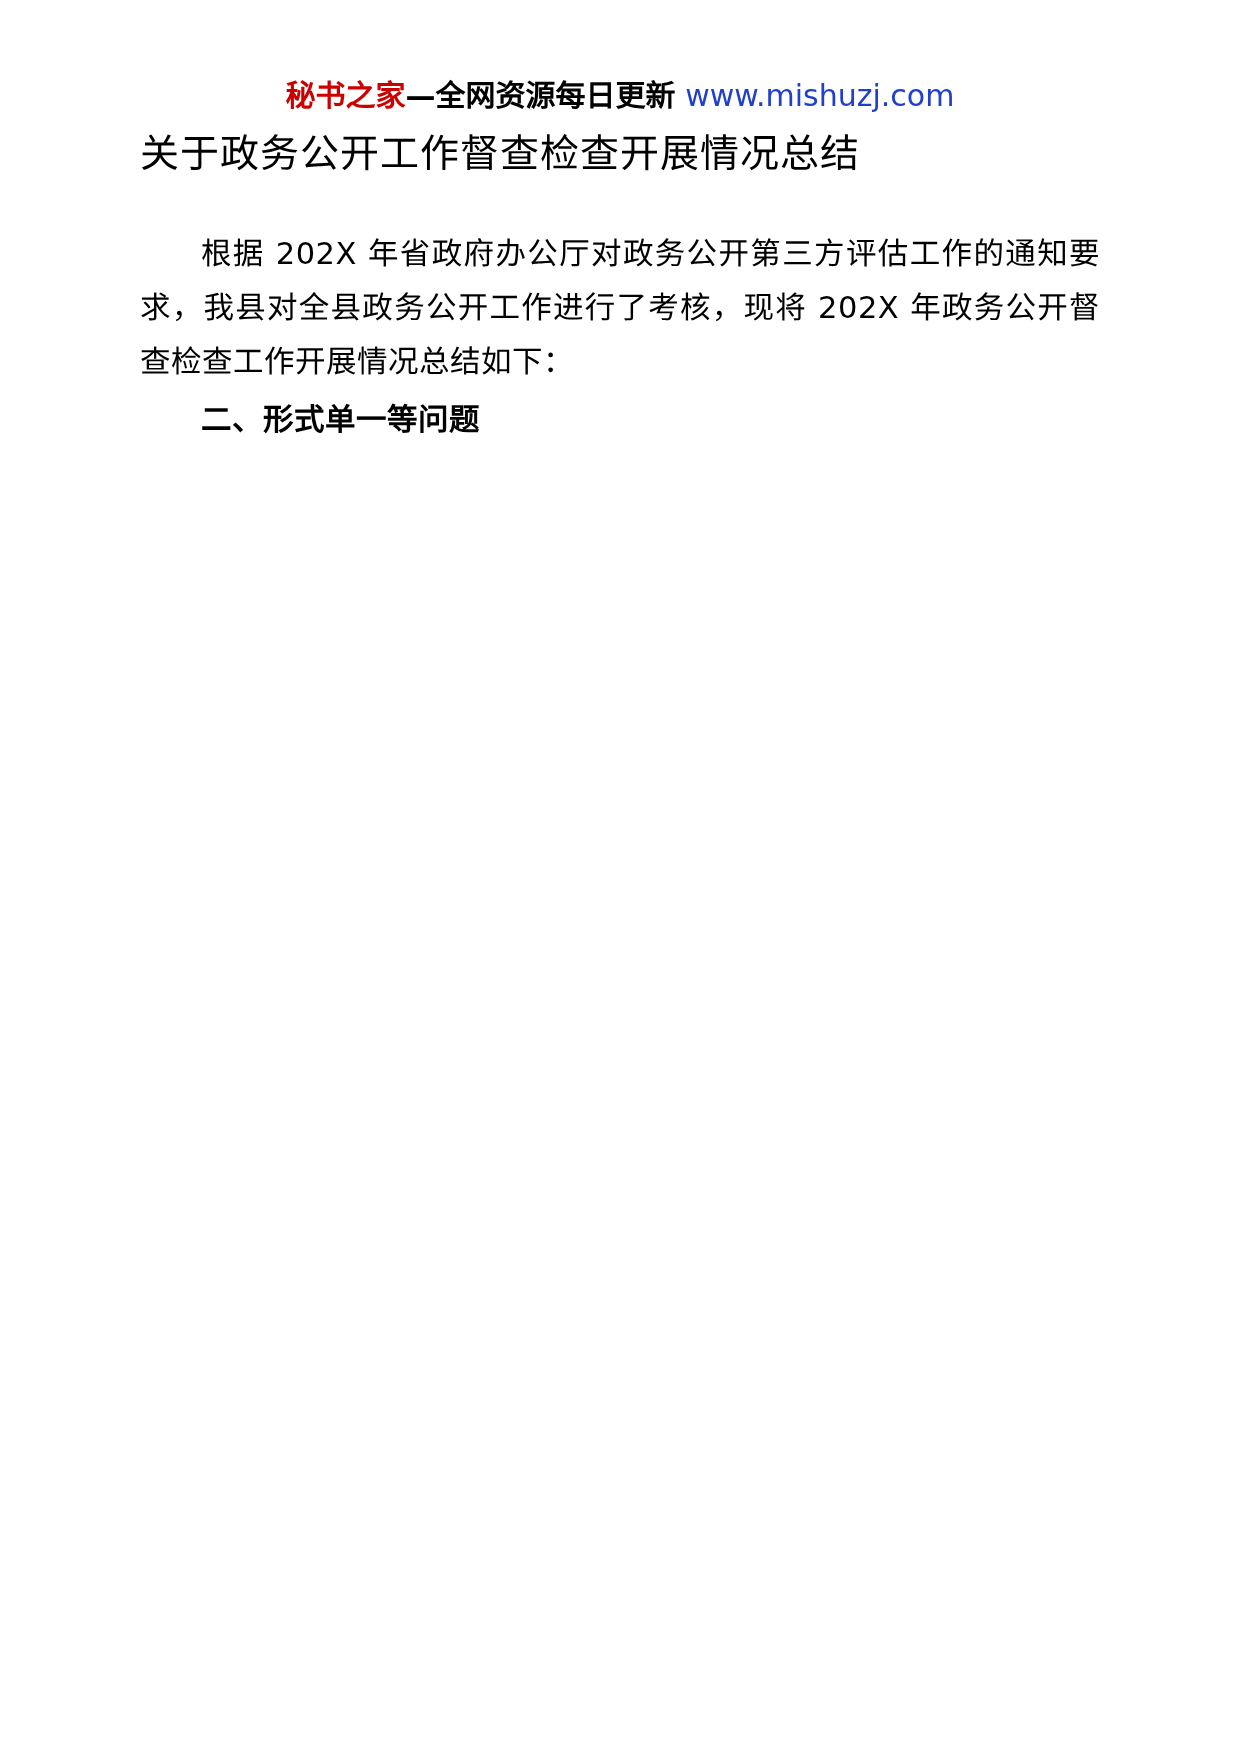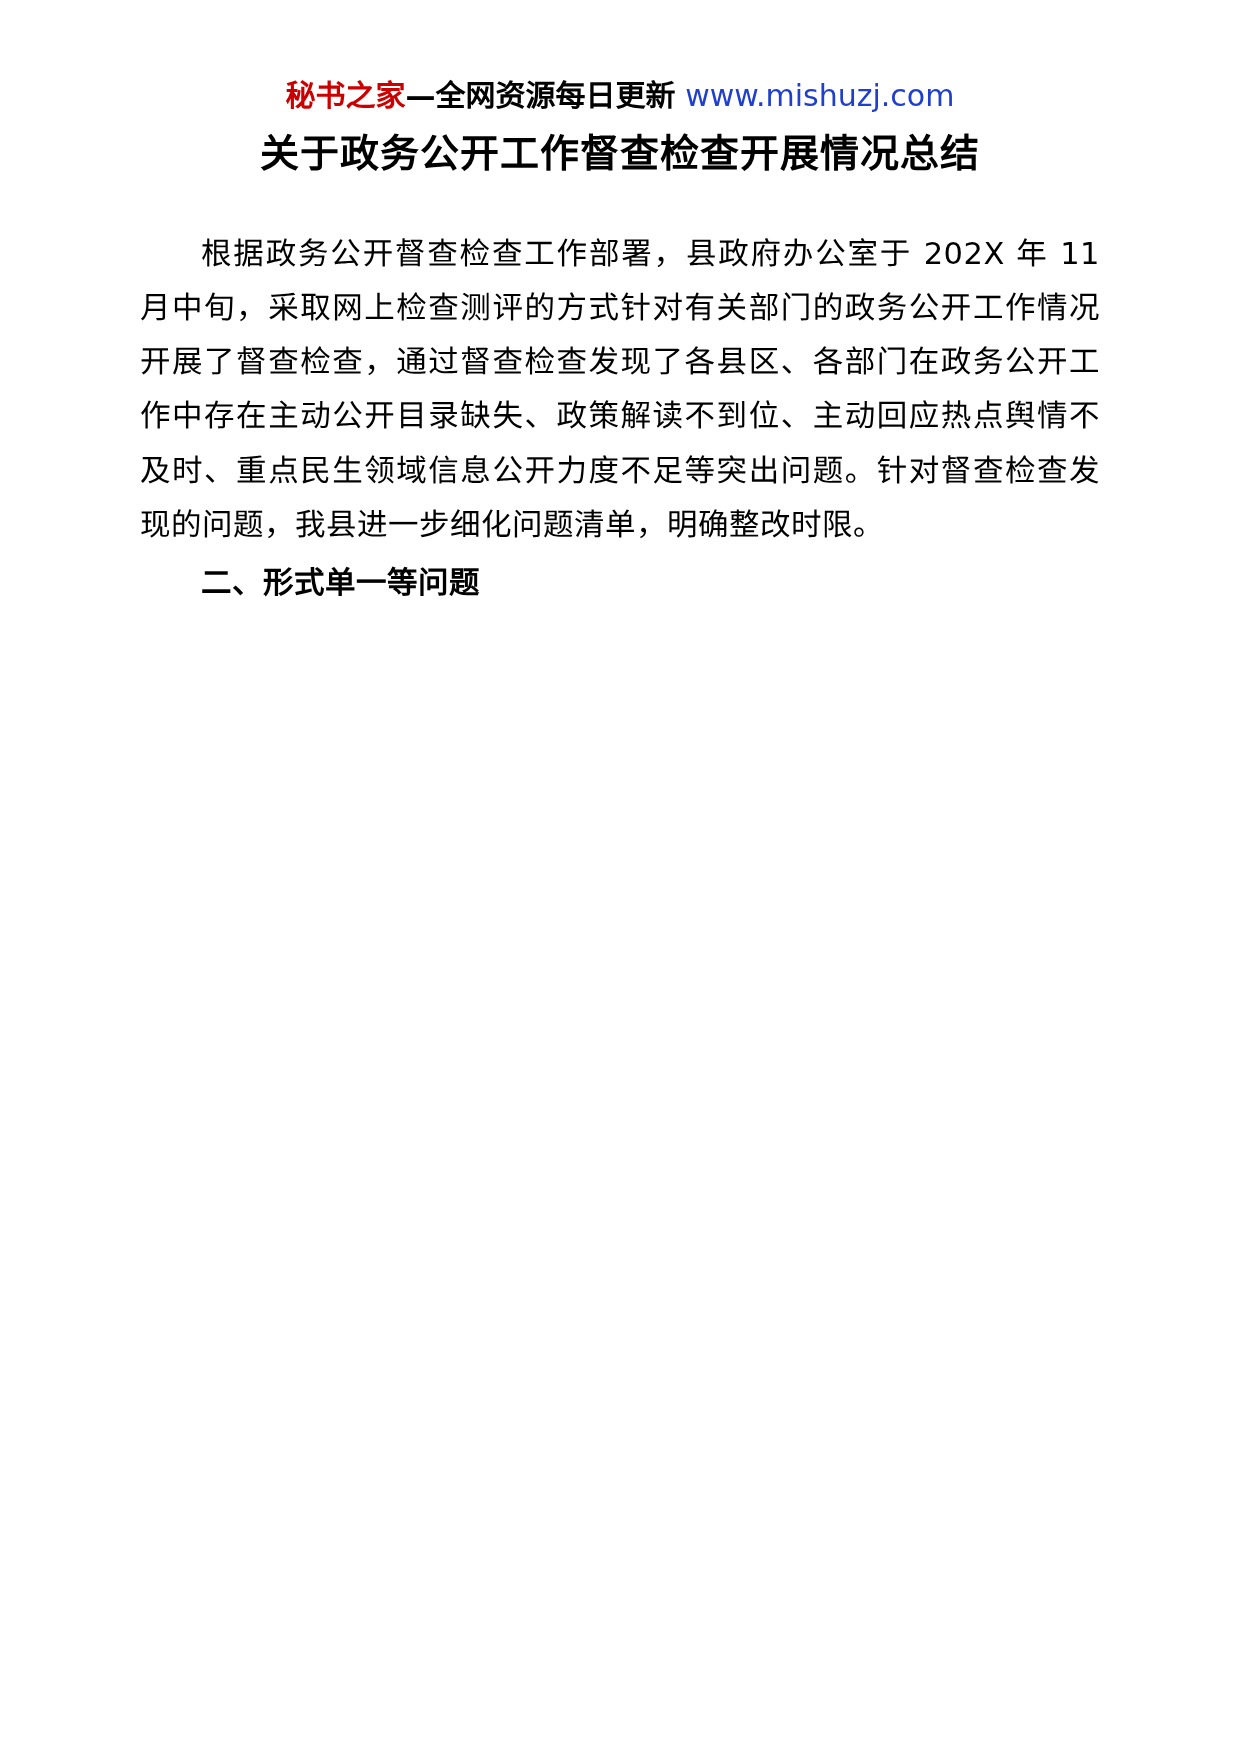--- a/index.html
+++ b/index.html
@@ -35,23 +35,23 @@
   }
   .watermark .tagline {
     color: #000000;
     font-weight: bold;
   }
   .watermark .url {
     color: #1f3fcc;
     font-weight: normal;
   }
   h1.doc-title {
-    text-align: center;
+    text-align: left;
     font-size: 39px;
-    font-weight: bold;
+    font-weight: normal;
     line-height: 1.35;
     margin: 14px 0 0 0;
     letter-spacing: 1px;
   }
   .body-text {
     margin-top: 46px;
   }
   p.para {
     font-size: 30.5px;
     line-height: 1.78;
@@ -75,17 +75,17 @@
 
 <div class="page">
 
   <div class="watermark">
     <span class="brand">秘书之家</span><span class="tagline">—全网资源每日更新</span> <span class="url">www.mishuzj.com</span>
   </div>
 
   <h1 class="doc-title">关于政务公开工作督查检查开展情况总结</h1>
 
   <div class="body-text">
-    <p class="para">根据政务公开督查检查工作部署，县政府办公室于 202X 年 11 月中旬，采取网上检查测评的方式针对有关部门的政务公开工作情况开展了督查检查，通过督查检查发现了各县区、各部门在政务公开工作中存在主动公开目录缺失、政策解读不到位、主动回应热点舆情不及时、重点民生领域信息公开力度不足等突出问题。针对督查检查发现的问题，我县进一步细化问题清单，明确整改时限。</p>
+    <p class="para">根据 202X 年省政府办公厅对政务公开第三方评估工作的通知要求，我县对全县政务公开工作进行了考核，现将 202X 年政务公开督查检查工作开展情况总结如下：</p>
     <p class="heading">二、形式单一等问题</p>
   </div>
 
 </div>
 
 </body></html>

